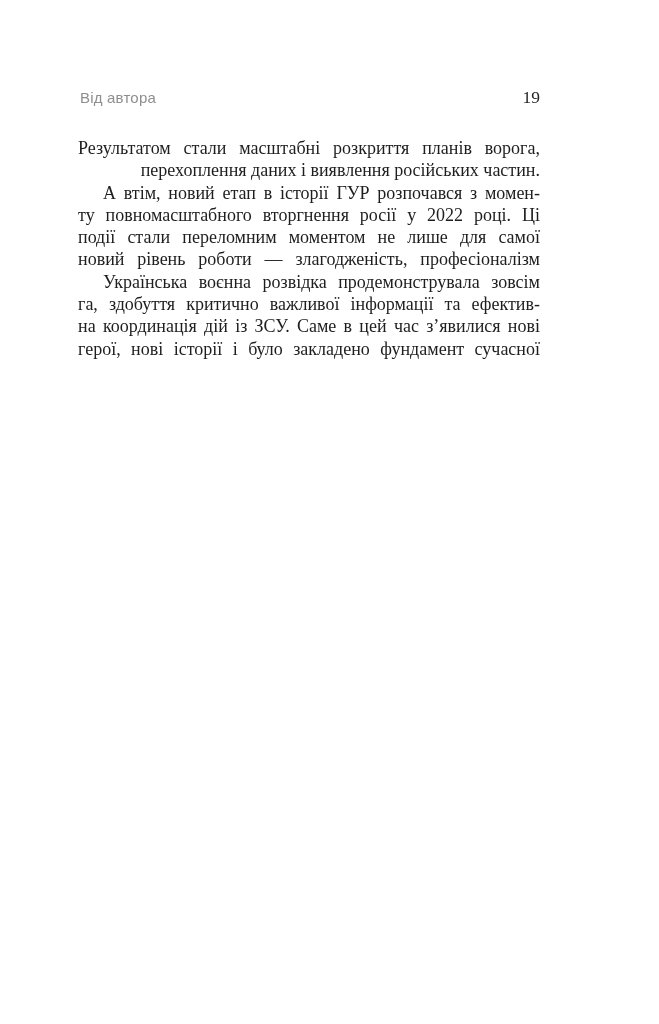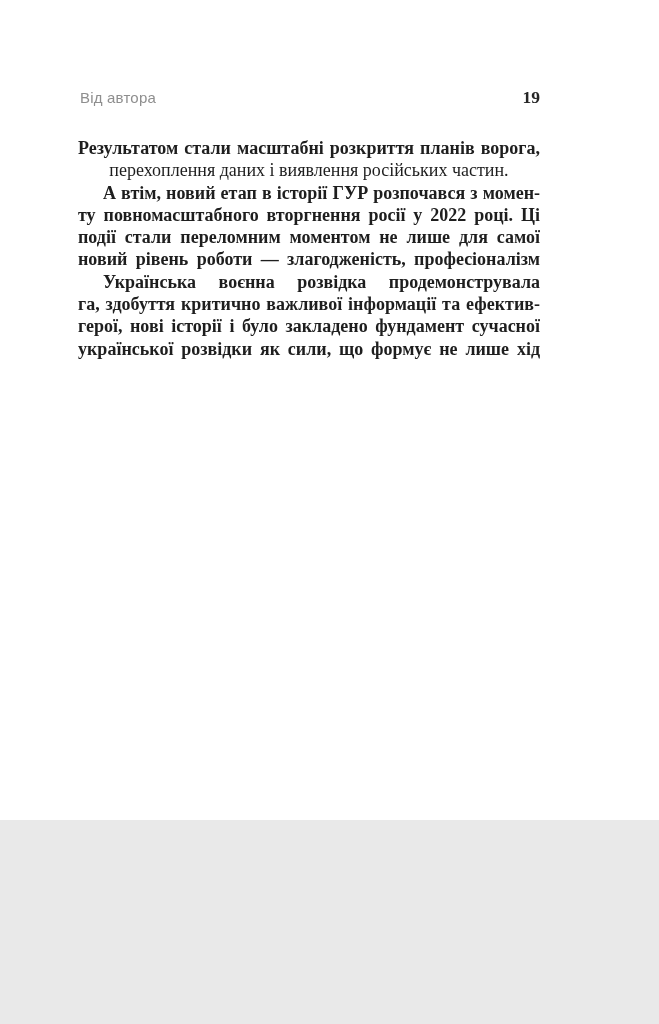--- a/index.html
+++ b/index.html
@@ -9,21 +9,21 @@
     --page-number: #262626;
   }
   html, body {
     margin: 0;
     padding: 0;
     background: #e9e9e9;
   }
   .page {
     position: relative;
     width: 659px;
-    height: 820px;
+    height: 1024px;
     margin: 0 auto;
     background: var(--background);
     overflow: hidden;
   }
   .running-header {
     position: absolute;
     left: 80px;
     right: 119px;
     top: 87px;
     display: flex;
@@ -32,48 +32,47 @@
   }
   .section-title {
     font-family: "Liberation Sans", sans-serif;
     font-size: 15px;
     line-height: 20px;
     color: var(--header-text);
     letter-spacing: 0.2px;
   }
   .page-number {
     font-family: "Liberation Serif", serif;
-    font-weight: 700;
+    font-weight: 400;
     font-size: 17.5px;
     line-height: 20px;
     color: var(--page-number);
   }
   .body-text {
     position: absolute;
     left: 78px;
     top: 137px;
     width: 462px;
     font-family: "Liberation Serif", serif;
     font-size: 18px;
     color: var(--body-text);
   }
   .paragraph {
     margin: 0;
   }
   .line {
     line-height: 22.3px;
     height: 22.3px;
     overflow: hidden;
-    text-align: center;
+    text-align: right;
     white-space: normal;
   }
   .line.justify {
     text-align: justify;
     text-align-last: justify;
-    font-weight: bold;
   }
   .line.indent {
     text-indent: 25px;
   }
 </style>
 </head>
 <body>
 
 <div class="page">
   <div class="running-header">
@@ -87,17 +86,17 @@
       </div>
       <div class="paragraph">
         <div class="line justify indent">А втім, новий етап в історії ГУР розпочався з момен-</div>
         <div class="line justify">ту повномасштабного вторгнення росії у 2022 році. Ці</div>
         <div class="line justify">події стали переломним моментом не лише для самої</div>
       </div>
       <div class="paragraph">
         <div class="line justify">новий рівень роботи — злагодженість, професіоналізм</div>
         <div class="line justify indent">Українська воєнна розвідка продемонструвала зовсім</div>
         <div class="line justify">га, здобуття критично важливої інформації та ефектив-</div>
+        <div class="line justify">на координація дій із ЗСУ. Саме в цей час з’явилися нові</div>
         <div class="line justify">герої, нові історії і було закладено фундамент сучасної</div>
-        <div class="line justify">української розвідки як сили, що формує не лише хід</div>
       </div>
     </div>
 </div>
 
 </body></html>

